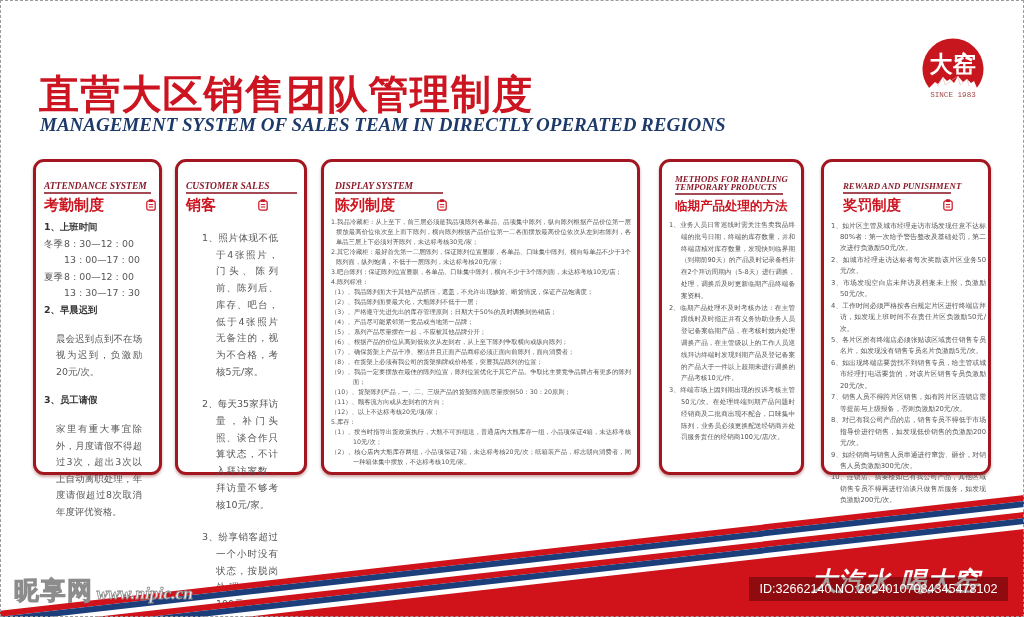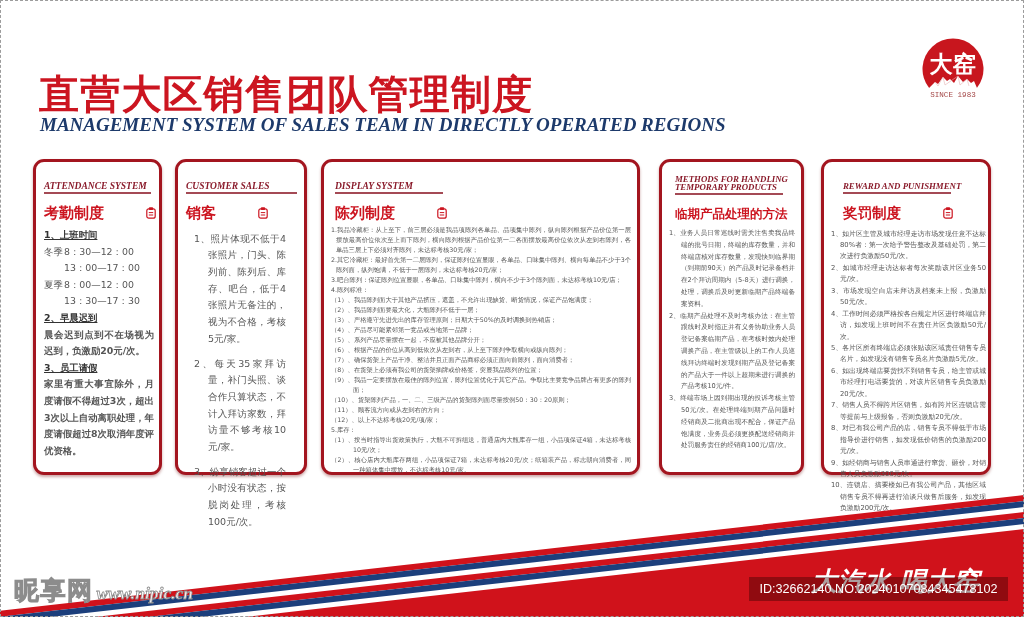--- a/index.html
+++ b/index.html
@@ -52,36 +52,36 @@
   .p4 .en, .p5 .en { font-size:8.8px; }
   .p4 .en { line-height:8.5px; }
   .rule { height:2px; margin-top:1px; background:#a44a55; }
   .p1 .rule { width:107px; }
   .p2 .rule { width:111px; }
   .p3 .rule { width:108px; }
   .p4 .rule { width:108px; }
   .p5 .rule { width:108px; }
 
   .cn {
-    margin-top:10px; height:18px; display:flex; align-items:center; white-space:nowrap;
+    margin-top:2px; height:18px; display:flex; align-items:center; white-space:nowrap;
     font-size:15px; line-height:18px; font-weight:bold; color:var(--title_red, #cc1520);gap:39px;
   }
   .p4 .cn { font-size:12.5px;justify-content:space-between; }
   .p5 .cn { font-size:14.5px; }
   .doc { display:inline-block; width:10px; height:12px; margin-left:3px; }
   .doc svg { display:block; }
 
   
   .b1 { margin-top:5px; width:110px; font-size:9.4px; line-height:16.6px; color:#555; }
-  .b1 .st { font-weight:bold; color:#333;text-decoration:underline; }
+  .b1 .st { font-weight:bold; color:#333; }
   .b1 .season { display:inline-block; width:20px; }
-  .b1 .para { margin:0; text-align:justify;font-weight:bold; }
+  .b1 .para { margin:12px; text-align:justify; }
 
   .b2 { margin-top:8.6px; width:108px; font-size:9.5px; line-height:16.7px; color:#555; }
-  .b2 .it { margin:8px; padding-left:14px; text-indent:-14px; text-align:justify; }
+  .b2 .it { margin:16px; padding-left:14px; text-indent:-14px; text-align:justify; }
 
   .b3 { margin:3px 0 0 -4px; width:300px; font-size:6.3px; line-height:10px; color:#555; }
   .b3 .it { margin:0; text-align:justify; }
   .b3 .m { padding-left:5px; text-indent:-5px; }
   .b3 .s { padding-left:22px; text-indent:-22px; }
 
   .b4 { margin:5.5px 0 0 -6px; width:126px; font-size:6.6px; line-height:11.8px; color:#555; }
   .b4 .it { margin:0; padding-left:12px; text-indent:-12px; text-align:justify; }
 
   .b5 { margin:6.5px 0 0 -12px; width:155px; font-size:6.8px; line-height:11.45px; color:#555; }
@@ -231,21 +231,21 @@
             <rect x="0.8" y="1.8" width="8.4" height="9.4" rx="2" fill="none" stroke="#cc1520" stroke-width="1.2"></rect>
             <rect x="2.8" y="0.3" width="4.4" height="2.6" rx="1" fill="#cc1520"></rect>
             <line x1="2.8" y1="5.6" x2="7.2" y2="5.6" stroke="#cc1520" stroke-width="1"></line>
             <line x1="2.8" y1="8" x2="7.2" y2="8" stroke="#cc1520" stroke-width="1"></line>
           </svg>
         </span>
     </div>
     <div class="b4">
       <p class="it"><span>1、</span><span>业务人员日常巡线时需关注售卖我品终端的批号日期，终端的库存数量，并和终端店核对库存数量，发现快到临界期（到期前90天）的产品及时记录备档并在2个拜访周期内（5-8天）进行调换，处理，调换后及时更新临期产品终端备案资料。</span></p>
       <p class="it"><span>2、</span><span>临期产品处理不及时考核办法：在主管跟线时及时指正并有义务协助业务人员登记备案临期产品，在考核时效内处理调换产品，在主管级以上的工作人员巡线拜访终端时发现到期产品及登记备案的产品大于一件以上超期未进行调换的产品考核10元/件。</span></p>
-      <p class="it"><span>3、</span><span>终端市场上因到期出现的投诉考核主管50元/次。在处理终端到期产品问题时经销商及二批商出现不配合，保证产品饱满度，业务员必须更换配送经销商并处罚服务责任的经销商100元/店/次。</span></p>
+      <p class="it"><span>3、</span><span>终端市场上因到期出现的投诉考核主管50元/次。在处理终端到期产品问题时经销商及二批商出现不配合，口味集中陈列，业务员必须更换配送经销商并处罚服务责任的经销商100元/店/次。</span></p>
     </div>
   </section>
 
   <section class="panel p5">
     <div class="en">REWARD AND PUNISHMENT</div>
     <div class="rule"></div>
     <div class="cn">
       <span>奖罚制度</span>
       <span class="doc">
           <svg width="10" height="12" viewBox="0 0 10 12">

